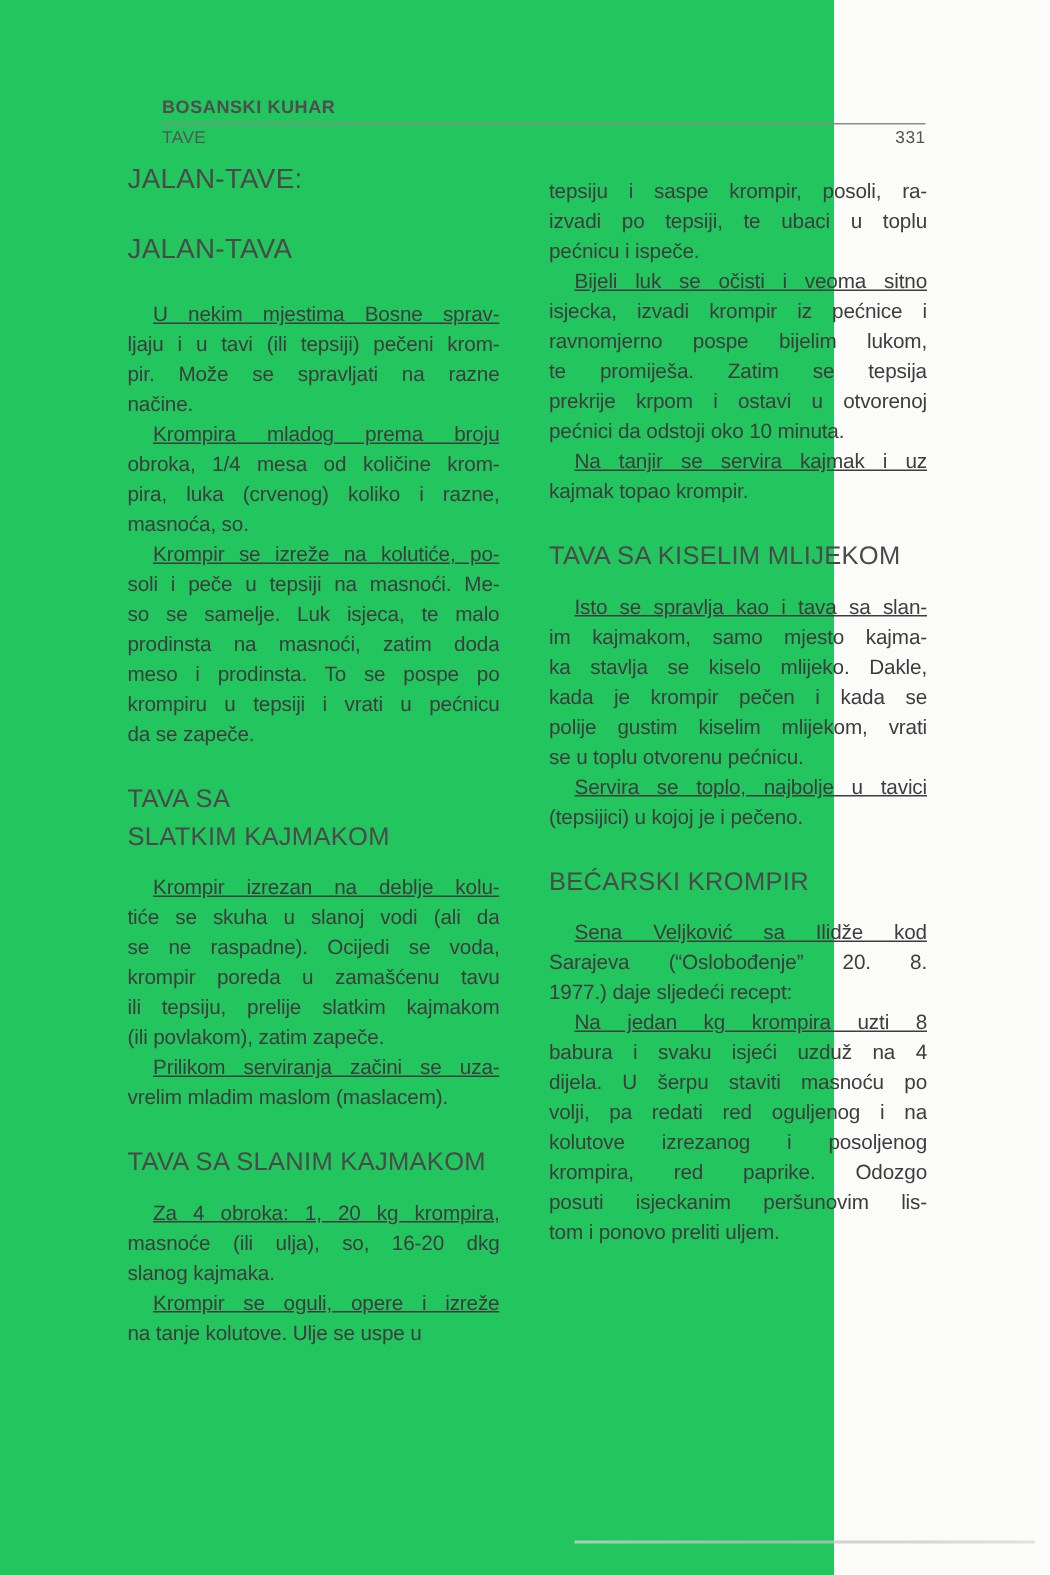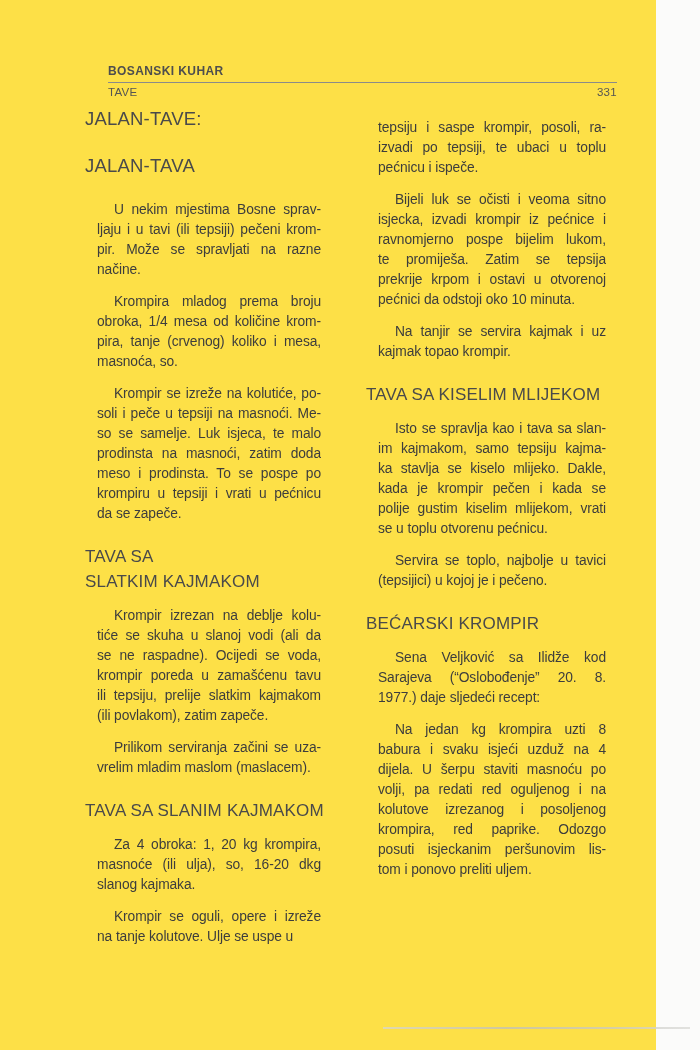--- a/index.html
+++ b/index.html
@@ -5,22 +5,22 @@
   html, body { margin: 0; padding: 0; }
   body {
     width: 700px; height: 1050px;
     background: #fbfbfa;
     font-family: "Liberation Sans", "DejaVu Sans", sans-serif;
     color: #3d3d3d;
     overflow: hidden;
   }
   .page {
     position: relative;
-    width: 656px; height: 1050px;
-    background: #fde047;
+    width: 556px; height: 1050px;
+    background: #22c55e;
   }
   
   .header {
     position: absolute;
     left: 108px; top: 64px;
     width: 509px;
   }
   .header .book-title {
     font-size: 12px;
     font-weight: bold;
@@ -46,21 +46,21 @@
   .column {
     position: absolute;
     font-size: 13.8px;
     line-height: 20px;
     letter-spacing: -0.1px;
     color: #3d3d3d;
   }
   .column-left  { left: 85px; top: 106px; width: 248px; }
   .column-right { left: 366px; top: 118px; width: 252px; }
 
-  .block { margin: 12px; }
+  .block { margin: 0; }
   .block.heading {
     font-size: 17px;
     line-height: 25px;
     letter-spacing: 0.2px;
     color: #4a4a4a;
     margin: 20px 0 12px 0;
   }
   .block.heading.large {
     font-size: 18.5px;
     margin-bottom: 22px;
@@ -68,21 +68,21 @@
   .block.heading.large + .block.heading.large { }
   .column > .block:first-child { margin-top: 0; }
 
   .para .line {
     height: 20px;
     overflow: hidden;
     text-align: justify;
     text-align-last: justify;
   }
   .para .line.last { text-align-last: left; }
-  .para .line.indent { text-indent: 17px; }
+  .para .line.indent { text-indent: 17px; text-decoration: underline; }
   .heading .line { text-align: left; }
 
   .bottom-rule {
     position: absolute;
     left: 383px; top: 1027px;
     width: 307px; height: 2px;
     background: linear-gradient(to right, #d6d6d2, #bfbfbb 40%, #c9c9c5 75%, #d9d9d5);
     opacity: 0.75;
   }
 </style>
@@ -109,21 +109,21 @@
       </div>
       <div class="block para">
         <div class="line indent">U nekim mjestima Bosne sprav-</div>
         <div class="line">ljaju i u tavi (ili tepsiji) pečeni krom-</div>
         <div class="line">pir. Može se spravljati na razne</div>
         <div class="line last">načine.</div>
       </div>
       <div class="block para">
         <div class="line indent">Krompira mladog prema broju</div>
         <div class="line">obroka, 1/4 mesa od količine krom-</div>
-        <div class="line">pira, tanje (crvenog) koliko i mesa,</div>
+        <div class="line">pira, luka (crvenog) koliko i razne,</div>
         <div class="line last">masnoća, so.</div>
       </div>
       <div class="block para">
         <div class="line indent">Krompir se izreže na kolutiće, po-</div>
         <div class="line">soli i peče u tepsiji na masnoći. Me-</div>
         <div class="line">so se samelje. Luk isjeca, te malo</div>
         <div class="line">prodinsta na masnoći, zatim doda</div>
         <div class="line">meso i prodinsta. To se pospe po</div>
         <div class="line">krompiru u tepsiji i vrati u pećnicu</div>
         <div class="line last">da se zapeče.</div>
@@ -174,21 +174,21 @@
       </div>
       <div class="block para">
         <div class="line indent">Na tanjir se servira kajmak i uz</div>
         <div class="line last">kajmak topao krompir.</div>
       </div>
       <div class="block heading">
         <div class="line last">TAVA SA KISELIM MLIJEKOM</div>
       </div>
       <div class="block para">
         <div class="line indent">Isto se spravlja kao i tava sa slan-</div>
-        <div class="line">im kajmakom, samo tepsiju kajma-</div>
+        <div class="line">im kajmakom, samo mjesto kajma-</div>
         <div class="line">ka stavlja se kiselo mlijeko. Dakle,</div>
         <div class="line">kada je krompir pečen i kada se</div>
         <div class="line">polije gustim kiselim mlijekom, vrati</div>
         <div class="line last">se u toplu otvorenu pećnicu.</div>
       </div>
       <div class="block para">
         <div class="line indent">Servira se toplo, najbolje u tavici</div>
         <div class="line last">(tepsijici) u kojoj je i pečeno.</div>
       </div>
       <div class="block heading">

